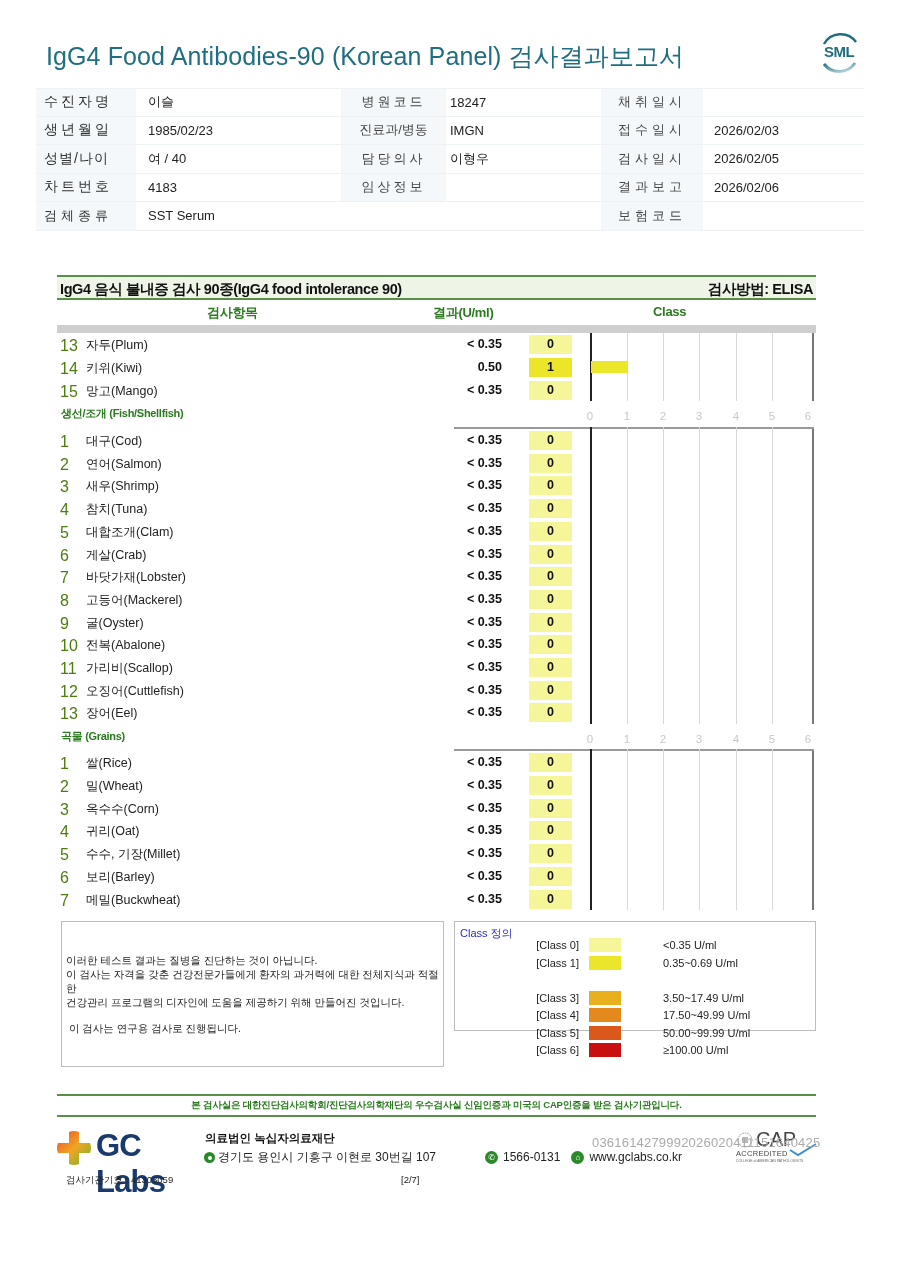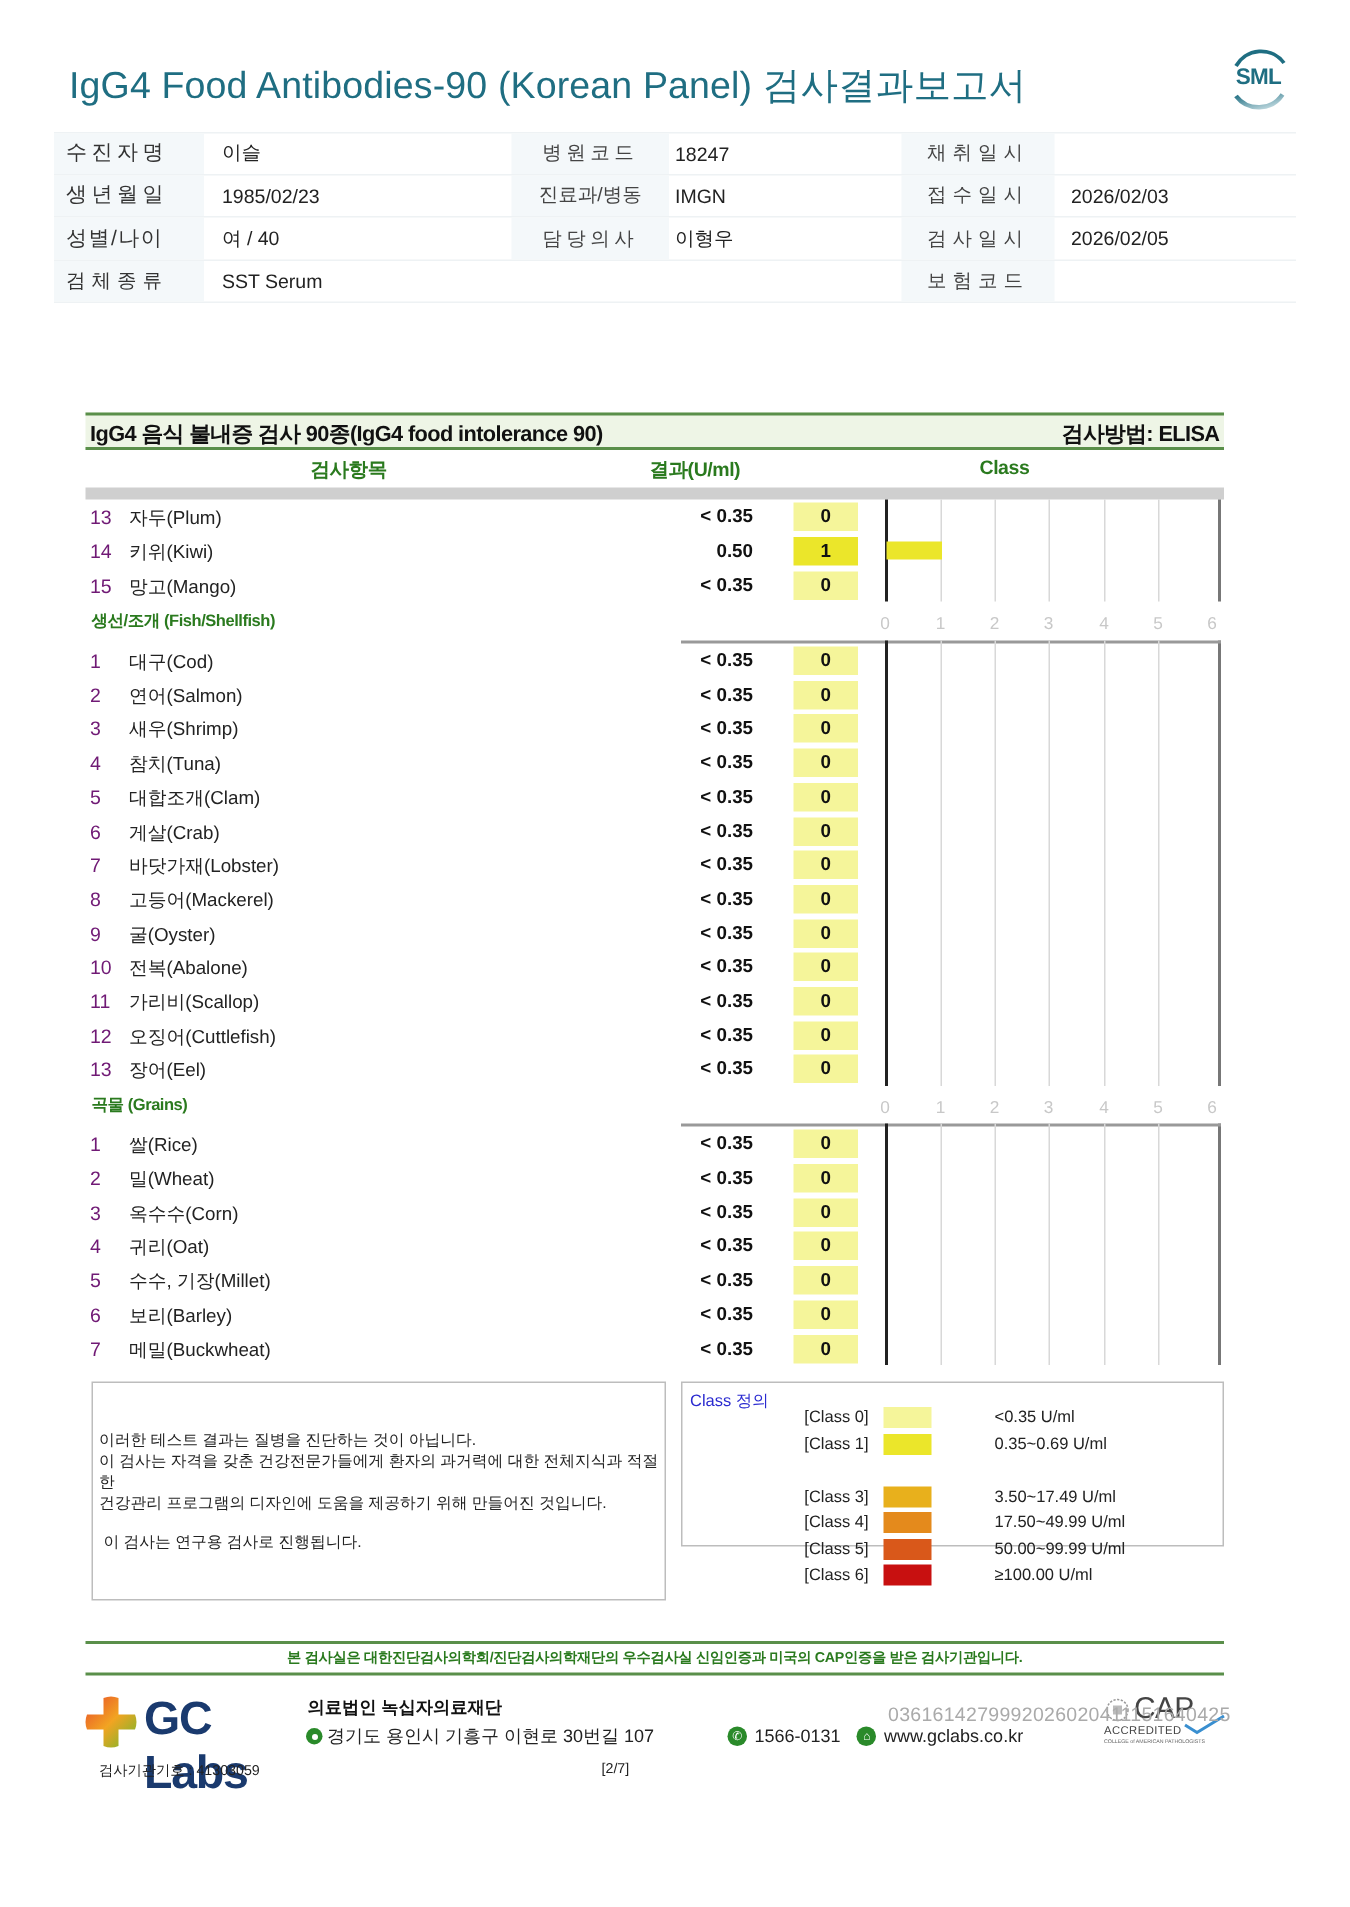--- a/index.html
+++ b/index.html
@@ -24,21 +24,21 @@
   .val-r { left: 678px; }
 
   
   .rt-header { left: 57px; top: 275px; width: 759px; height: 25px; background: #eef5e6; border-top: 2px solid #5a8f4a; border-bottom: 2px solid #5a8f4a; }
   .rt-title { position: absolute; left: 3px; top: 3px; font-size: 14.5px; font-weight: bold; color: #111; letter-spacing: -0.4px; white-space: nowrap; }
   .rt-method { position: absolute; right: 3px; top: 3px; font-size: 14.5px; font-weight: bold; color: #111; letter-spacing: -0.4px; }
   .col-head { top: 304px; font-size: 13px; font-weight: bold; color: #2a7a1e; letter-spacing: -0.3px; }
   .grey-bar { left: 57px; top: 325px; width: 759px; height: 8px; background: #cfcfcf; }
 
   .row { position: absolute; left: 57px; width: 500px; height: 22px; font-size: 12.5px; }
-  .row .num { position: absolute; left: 3px; top: 3px; font-size: 13px; color: #701a75; }
+  .row .num { position: absolute; left: 3px; top: 3px; font-size: 16px; color: #4d7c0f; }
   .row .name { position: absolute; left: 29px; top: 3px; color: #222; white-space: nowrap; }
   .row .res { position: absolute; right: 55px; width: 90px; text-align: right; top: 3px; font-weight: bold; font-size: 12.5px; color: #111; }
   .row .cls { position: absolute; left: 472px; top: 1px; width: 43px; height: 19px; text-align: center; font-weight: bold; font-size: 12.5px; line-height: 19px; color: #111; }
 
   .section-title { position: absolute; left: 61px; font-size: 11px; font-weight: bold; color: #2a7a1e; letter-spacing: -0.3px; }
 
   .chart { position: absolute; left: 590px; width: 224px; border-right: 2px solid #777; }
   .chart .axis0 { position: absolute; left: 0; top: 0; bottom: 0; width: 2px; background: #222; }
   .chart .gl { position: absolute; top: 0; bottom: 0; width: 1px; background: #d8d8d8; }
   .chart .topline { position: absolute; left: -136px; right: -2px; top: 0; height: 1.5px; background: #999; }
@@ -114,20 +114,28 @@
   </div>
   <div class="info-row">
     <div class="cell lbl lbl-l" style="letter-spacing:1px;">성별/나이</div>
     <div class="cell val-l">여 / 40</div>
     <div class="cell lbl lbl-m">담당의사</div>
     <div class="cell val-m">이형우</div>
     <div class="cell lbl lbl-r">검사일시</div>
     <div class="cell val-r">2026/02/05</div>
   </div>
   <div class="info-row">
+    <div class="cell lbl lbl-l">차트번호</div>
+    <div class="cell val-l">4183</div>
+    <div class="cell lbl lbl-m">임상정보</div>
+    <div class="cell val-m"></div>
+    <div class="cell lbl lbl-r">결과보고</div>
+    <div class="cell val-r">2026/02/06</div>
+  </div>
+  <div class="info-row">
     <div class="cell lbl lbl-l small">검체종류</div>
     <div class="cell val-l">SST Serum</div>
     <div class="cell lbl lbl-r">보험코드</div>
     <div class="cell val-r"></div>
   </div>
 </div>
 
 <div class="abs rt-header">
   <div class="rt-title">IgG4 음식 불내증 검사 90종(IgG4 food intolerance 90)</div>
   <div class="rt-method">검사방법: ELISA</div>

